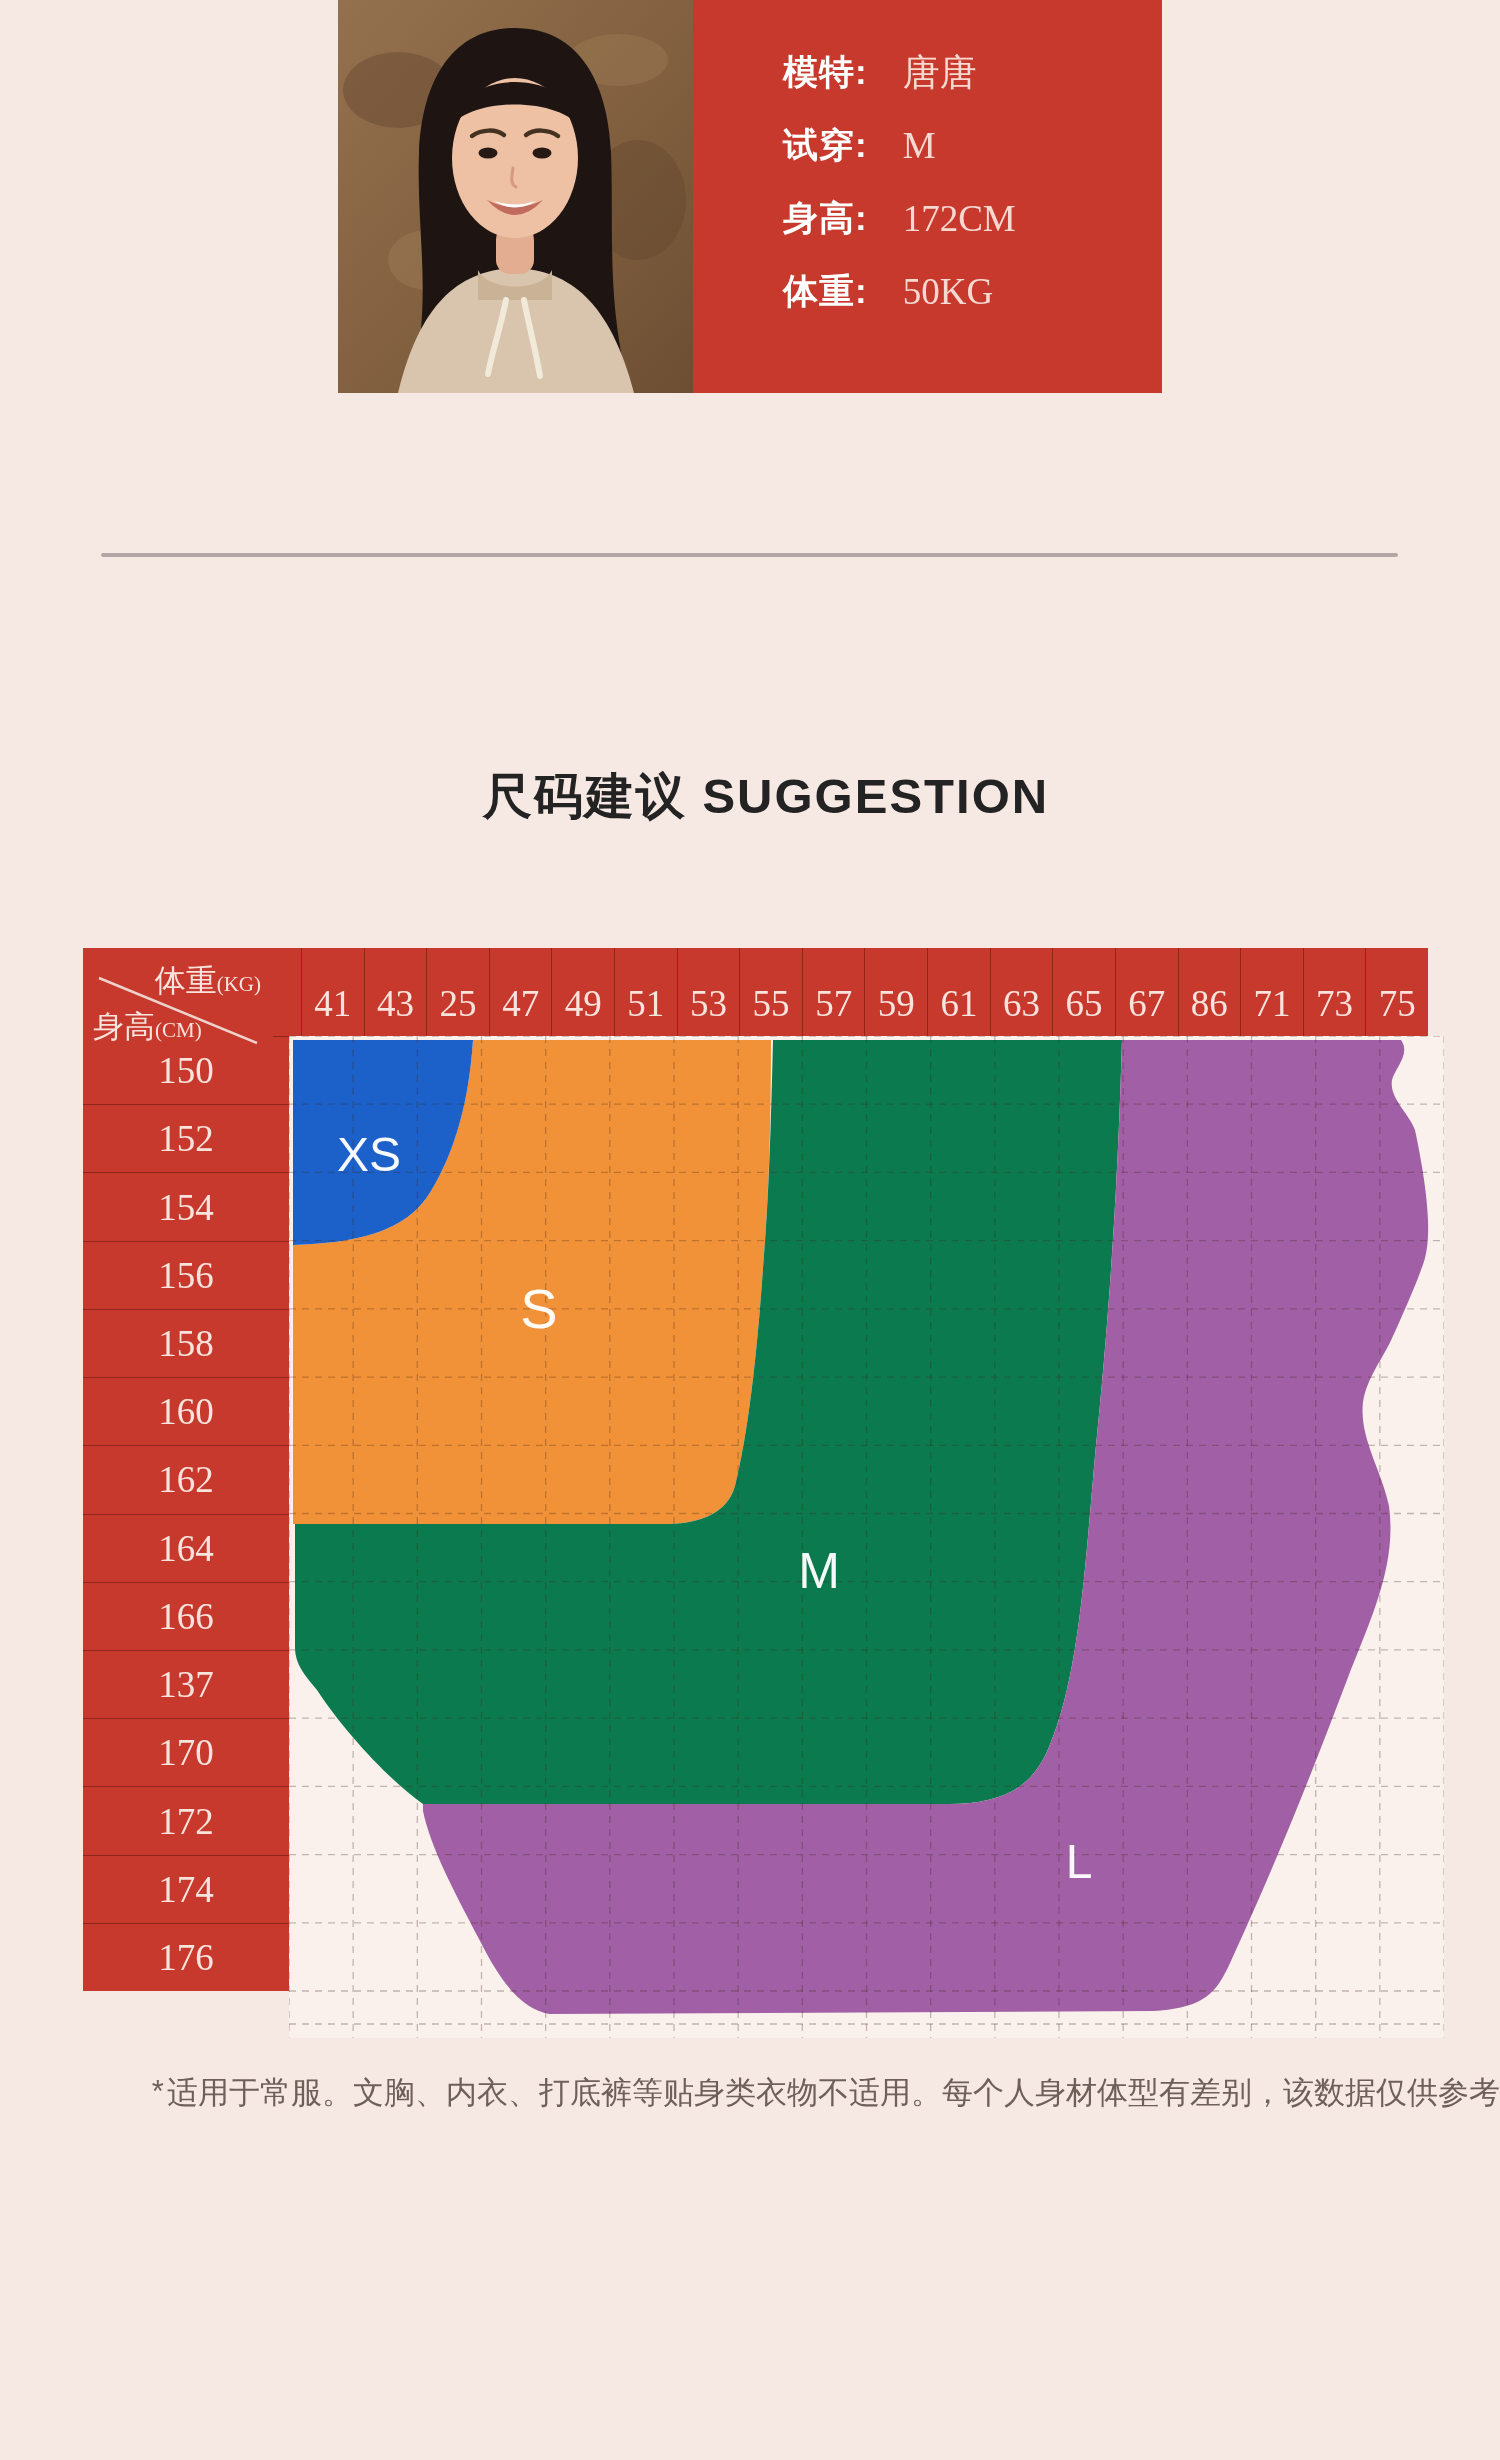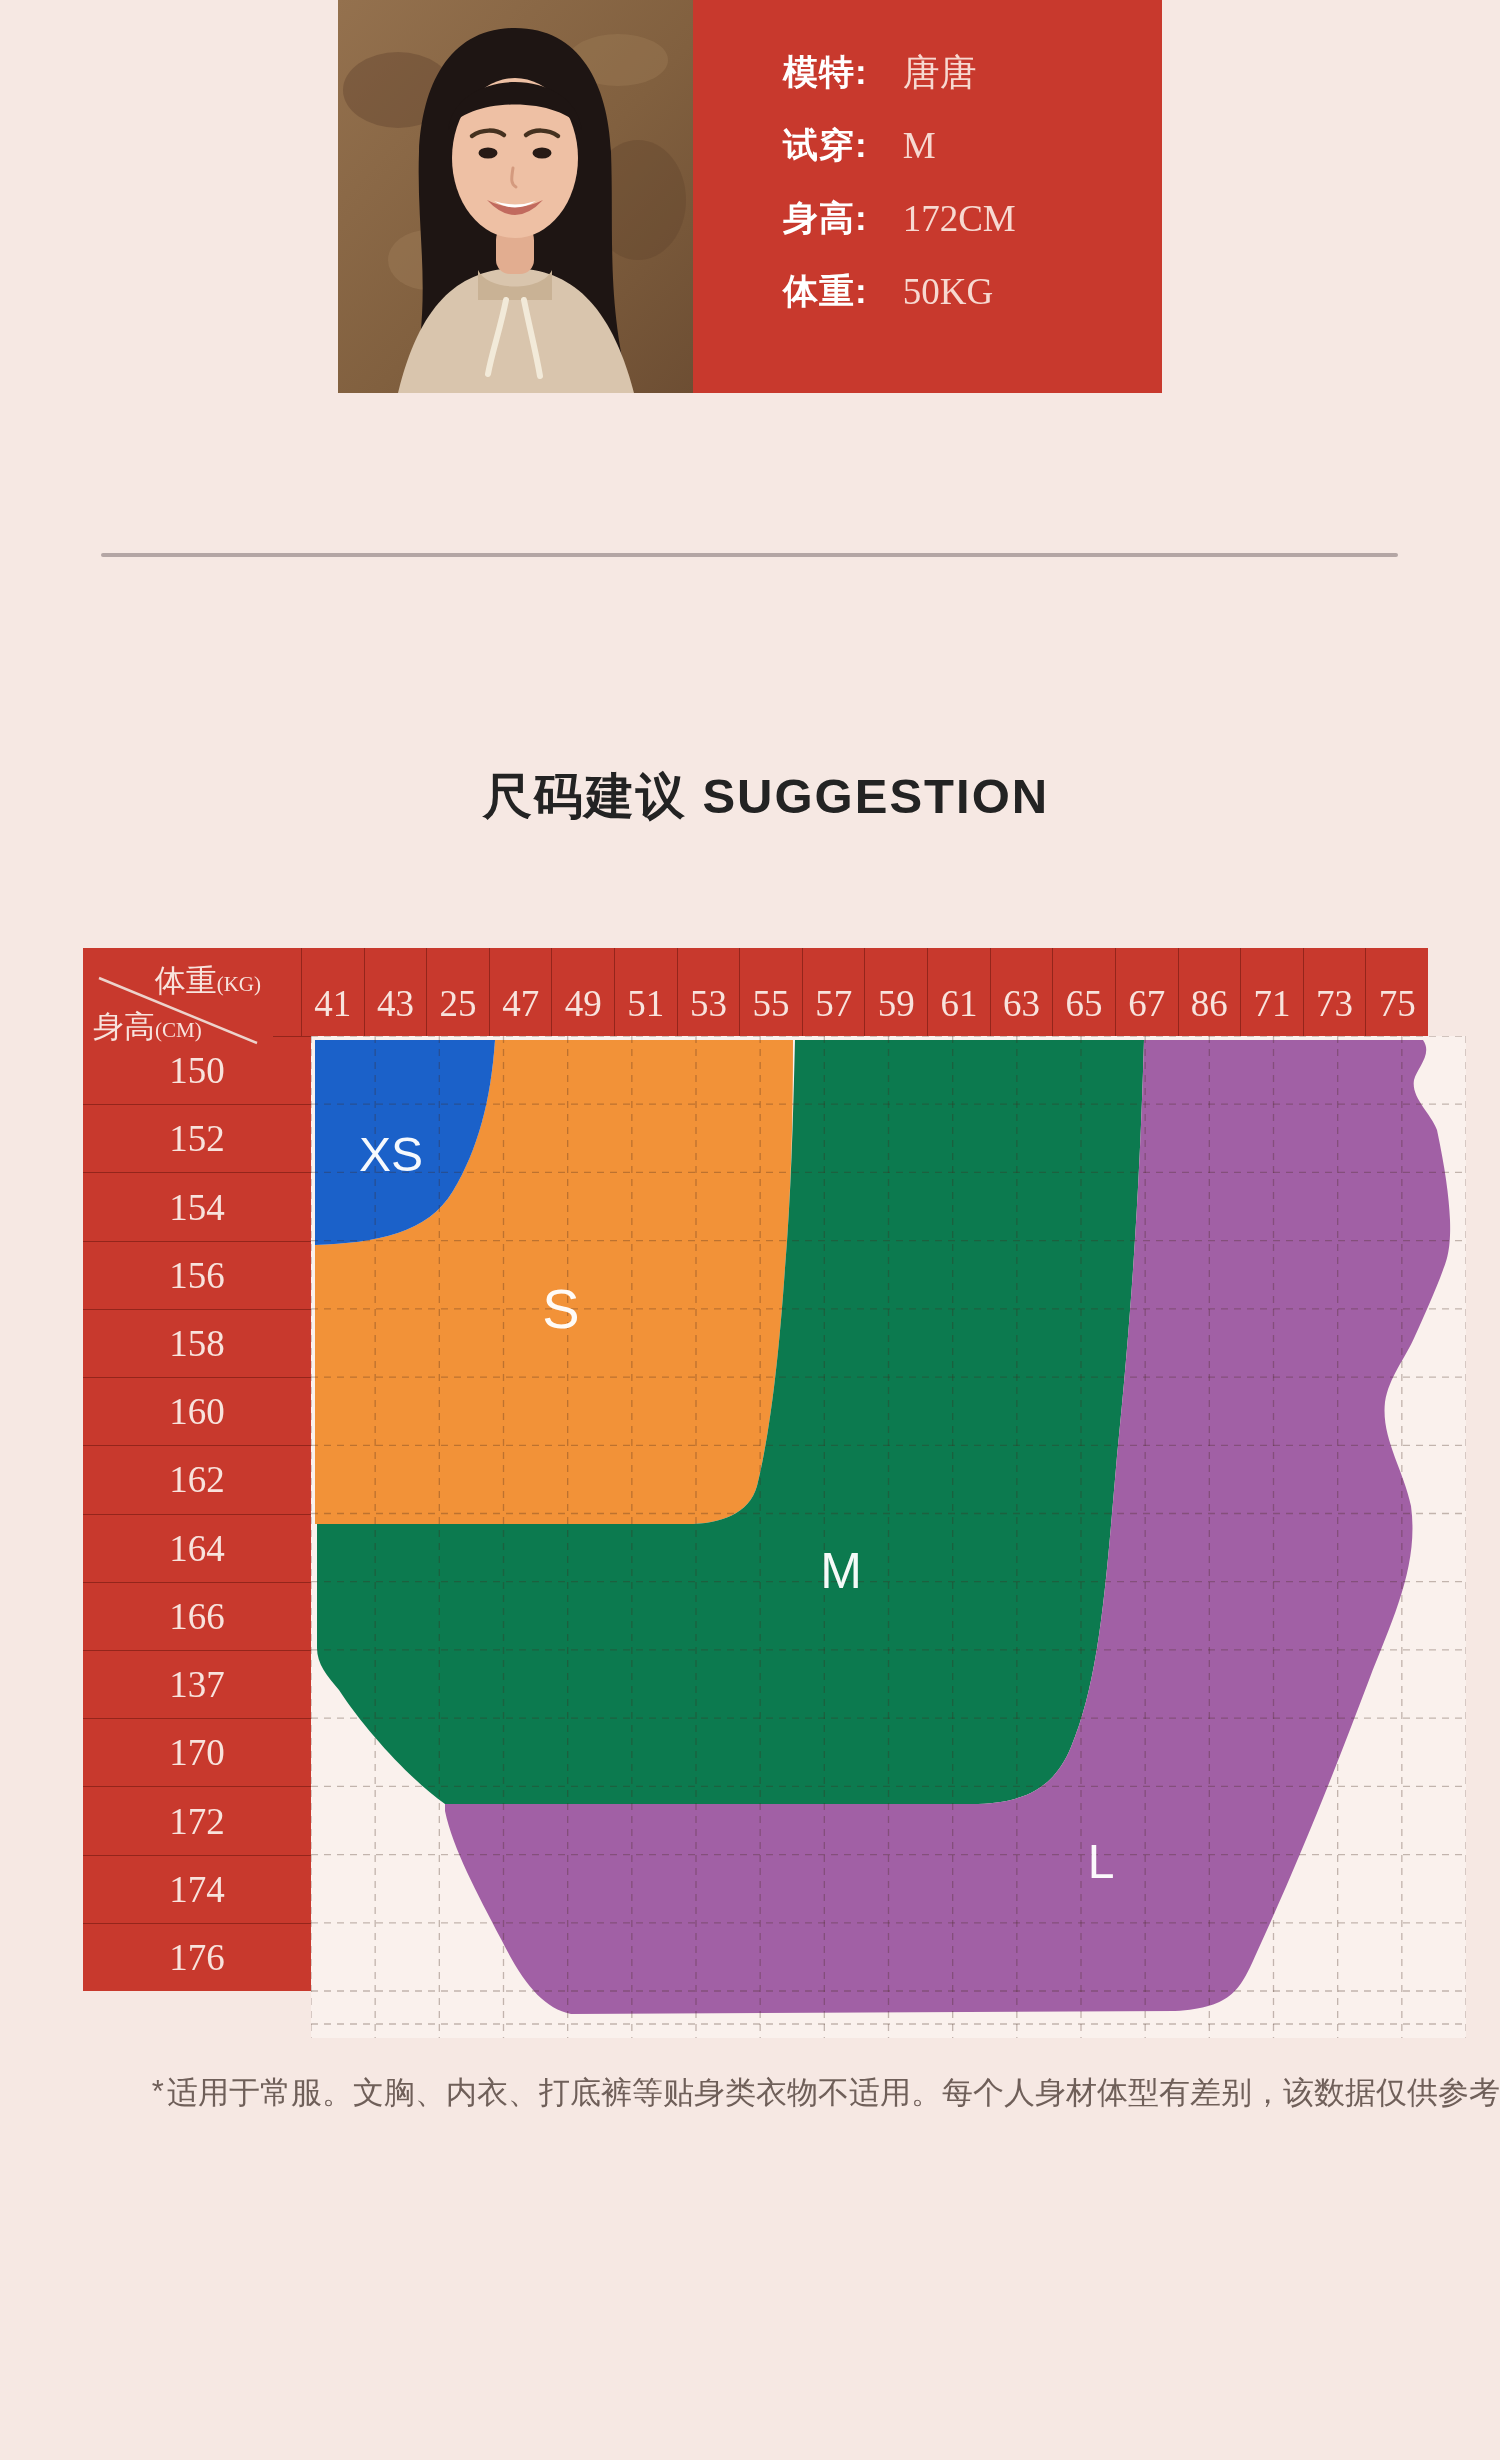--- a/index.html
+++ b/index.html
@@ -27,21 +27,21 @@
   .corner-tr{position:absolute;right:12px;top:12px;color:var(--header-text,#f8e3dd);
              font-family:"Liberation Serif",serif;font-size:31px;}
   .corner-tr small,.corner-bl small{font-size:21px;}
   .corner-bl{position:absolute;left:10px;bottom:10px;color:var(--header-text,#f8e3dd);
              font-family:"Liberation Serif",serif;font-size:31px;}
   .weights{display:flex;width:1155px;height:110px;background:var(--red,#c8392d);padding-left:28px;}
   .wcell{flex:1;display:flex;align-items:center;justify-content:center;
          font-family:"Liberation Serif",serif;font-size:37px;color:var(--header-text,#f8e3dd);
          border-left:1px solid var(--sep,rgba(95,18,10,.5));box-sizing:border-box;}
   .chart-body{display:flex;height:1002px;align-items:flex-start;}
-  .heights{width:228px;height:955px;background:var(--red,#c8392d);display:flex;flex-direction:column;flex:none;}
+  .heights{width:206px;height:955px;background:var(--red,#c8392d);display:flex;flex-direction:column;flex:none;}
   .hcell{flex:1;display:flex;align-items:center;justify-content:center;
          font-family:"Liberation Serif",serif;font-size:37px;color:var(--header-text,#f8e3dd);
          border-top:1px solid var(--sep,rgba(95,18,10,.5));box-sizing:border-box;}
   .plot{width:1155px;height:1002px;background:var(--chart-bg,#faf1ed);}
   .grid line{stroke:var(--grid-line,rgba(66,40,28,.3));stroke-width:1.3;stroke-dasharray:7 6;}
   .rlabel{font-family:"Liberation Sans",sans-serif;fill:#ffffff;fill-opacity:.96;text-anchor:middle;dominant-baseline:central;}
 
   .footnote{position:absolute;left:0;top:2072px;width:1500px;margin:0;text-align:right;
             font-family:Liberation Mono, monospace;font-size:31px;color:var(--footnote-color,#6f5f59);}
 </style>

